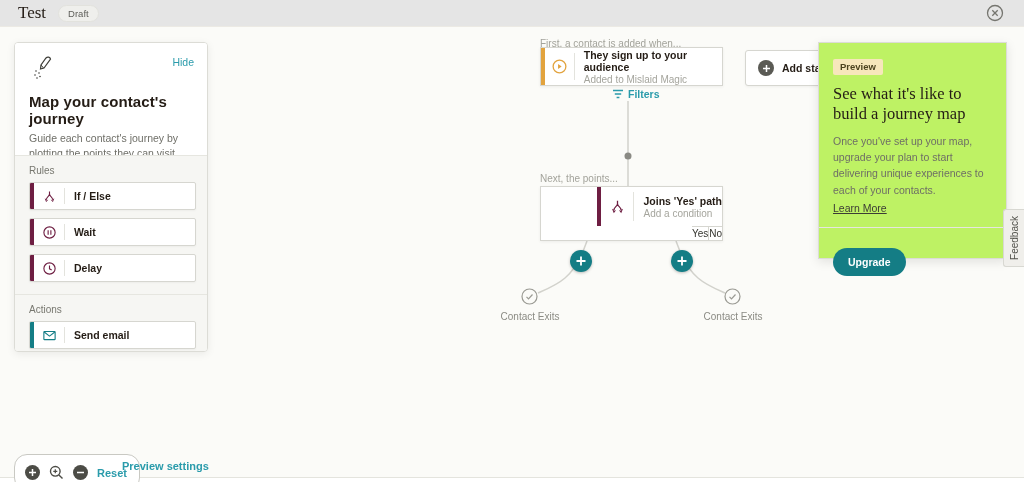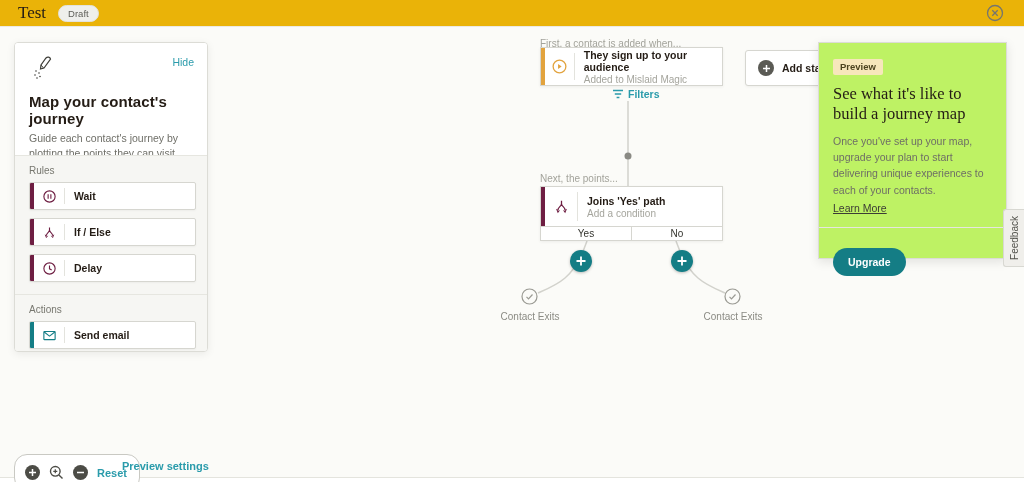--- a/index.html
+++ b/index.html
@@ -1,21 +1,21 @@
 <!DOCTYPE html>
 <html style="--teal-link: #2a9bab; --teal-dark: #147d85; --maroon: #6e1e42; --amber: #e2a33e; --text-dark: #241c15; --text-gray: #6f6f68; --text-light: #a3a39b; --canvas-bg: #fbfbf8; --card-border: #d6d6d0; --panel-border: #dcdcd6; --badge-bg: #f7e7bb; --section-bg: #f6f6f3;"><head>
 <meta charset="utf-8">
 <style>
   * { margin:0; padding:0; box-sizing:border-box; }
   html,body { width:1024px; height:482px; overflow:hidden; }
   body { font-family:"Liberation Sans", sans-serif; color:var(--text-dark); background:#fff; }
   .stage { position:relative; width:1024px; height:482px; background:var(--canvas-bg); }
 
   
-  .topbar { position:absolute; top:0; left:0; width:1024px; height:27px; background:#eab308;
+  .topbar { position:absolute; top:0; left:0; width:1024px; height:27px; background:#e5e5e5;
             border-bottom:1px solid #eceae4; z-index:30; display:flex; align-items:center; }
   .app-title { font-family:"Liberation Serif", serif; font-size:17px; font-weight:400; margin-left:18px; }
   .draft-badge { margin-left:12px; background:#efefec; border:1px solid #e2e2dd; color:#5d5d58;
                  font-size:9.5px; padding:2px 9px; border-radius:10px; }
   .close-btn { position:absolute; right:20px; top:4px; width:18px; height:18px; color:#75756f; cursor:pointer; background:none; border:none; }
 
   
   .side-panel { position:absolute; left:14px; top:42px; width:194px; height:310px; background:#fff;
                 border:1px solid var(--panel-border); border-radius:4px; box-shadow:0 2px 8px rgba(0,0,0,.07);
                 z-index:15; overflow:hidden; }
@@ -40,21 +40,21 @@
   .step-card .ic { width:30px; display:flex; justify-content:center; }
   .step-card .ic svg { width:15px; height:15px; }
   .ic.maroon { color:var(--maroon); }
   .ic.teal { color:var(--teal-dark); }
   .vdiv { width:1px; align-self:stretch; margin:5px 0; background:#e3e3dd; }
   .step-label { font-size:10.5px; font-weight:bold; margin-left:9px; }
 
   
   .prompt { position:absolute; font-size:10px; color:var(--text-light); }
   .node-card { position:absolute; left:540px; width:183px; background:#fff; border:1px solid var(--card-border);
-               box-shadow:0 1px 3px rgba(0,0,0,.06); display:flex; flex-direction:column; cursor:pointer; }
+               box-shadow:0 1px 3px rgba(0,0,0,.06); display:flex; flex-direction:column; cursor:pointer;align-items:flex-end; }
   .node-main { display:flex; align-items:center; height:37px; }
   .node-main .stripe { width:4px; align-self:stretch; }
   .node-main .nic { width:32px; display:flex; justify-content:center; }
   .node-main .nic svg { width:17px; height:17px; }
   .nic.amber { color:var(--amber); }
   .nic.maroon { color:var(--maroon); }
   .node-text { margin-left:9px; }
   .node-title { font-size:10.5px; font-weight:bold; }
   .node-sub { font-size:10px; color:#a5a59d; margin-top:1px; }
   .yn-row { display:flex; border-top:1px solid var(--card-border); height:14px; }
@@ -151,38 +151,38 @@
       <a href="#" class="sp-learn">Learn how to create a customer's journey</a>
     </div>
 
     <div class="sp-sections">
       <div class="sec-label">Rules</div>
 
       <div class="step-card">
         <div class="stripe maroon"></div>
         <div class="ic maroon">
           <svg viewBox="0 0 24 24" fill="none" stroke="currentColor" stroke-width="1.8">
+            <path d="M12 4v4c0 4-5 4.5-5 9M12 8c0 4 5 4.5 5 9"></path>
+            <path d="M5.2 15.5L7 20l2-2.7M18.8 15.5L17 20l-2-2.7" stroke-width="1.5"></path>
+          </svg>
+        </div>
+        <div class="vdiv"></div>
+        <div class="step-label">If / Else</div>
+      </div>
+
+      <div class="step-card">
+        <div class="stripe maroon"></div>
+        <div class="ic maroon">
+          <svg viewBox="0 0 24 24" fill="none" stroke="currentColor" stroke-width="1.8">
             <circle cx="12" cy="12" r="9"></circle>
               <path d="M9.8 8.5v7M14.2 8.5v7"></path>
           </svg>
         </div>
         <div class="vdiv"></div>
         <div class="step-label">Wait</div>
-      </div>
-
-      <div class="step-card">
-        <div class="stripe maroon"></div>
-        <div class="ic maroon">
-          <svg viewBox="0 0 24 24" fill="none" stroke="currentColor" stroke-width="1.8">
-            <path d="M12 4v4c0 4-5 4.5-5 9M12 8c0 4 5 4.5 5 9"></path>
-            <path d="M5.2 15.5L7 20l2-2.7M18.8 15.5L17 20l-2-2.7" stroke-width="1.5"></path>
-          </svg>
-        </div>
-        <div class="vdiv"></div>
-        <div class="step-label">If / Else</div>
       </div>
 
       <div class="step-card">
         <div class="stripe maroon"></div>
         <div class="ic maroon">
           <svg viewBox="0 0 24 24" fill="none" stroke="currentColor" stroke-width="1.8">
             <circle cx="12" cy="12" r="9"></circle>
               <path d="M12 7v5.5l3.5 2"></path>
           </svg>
         </div>

